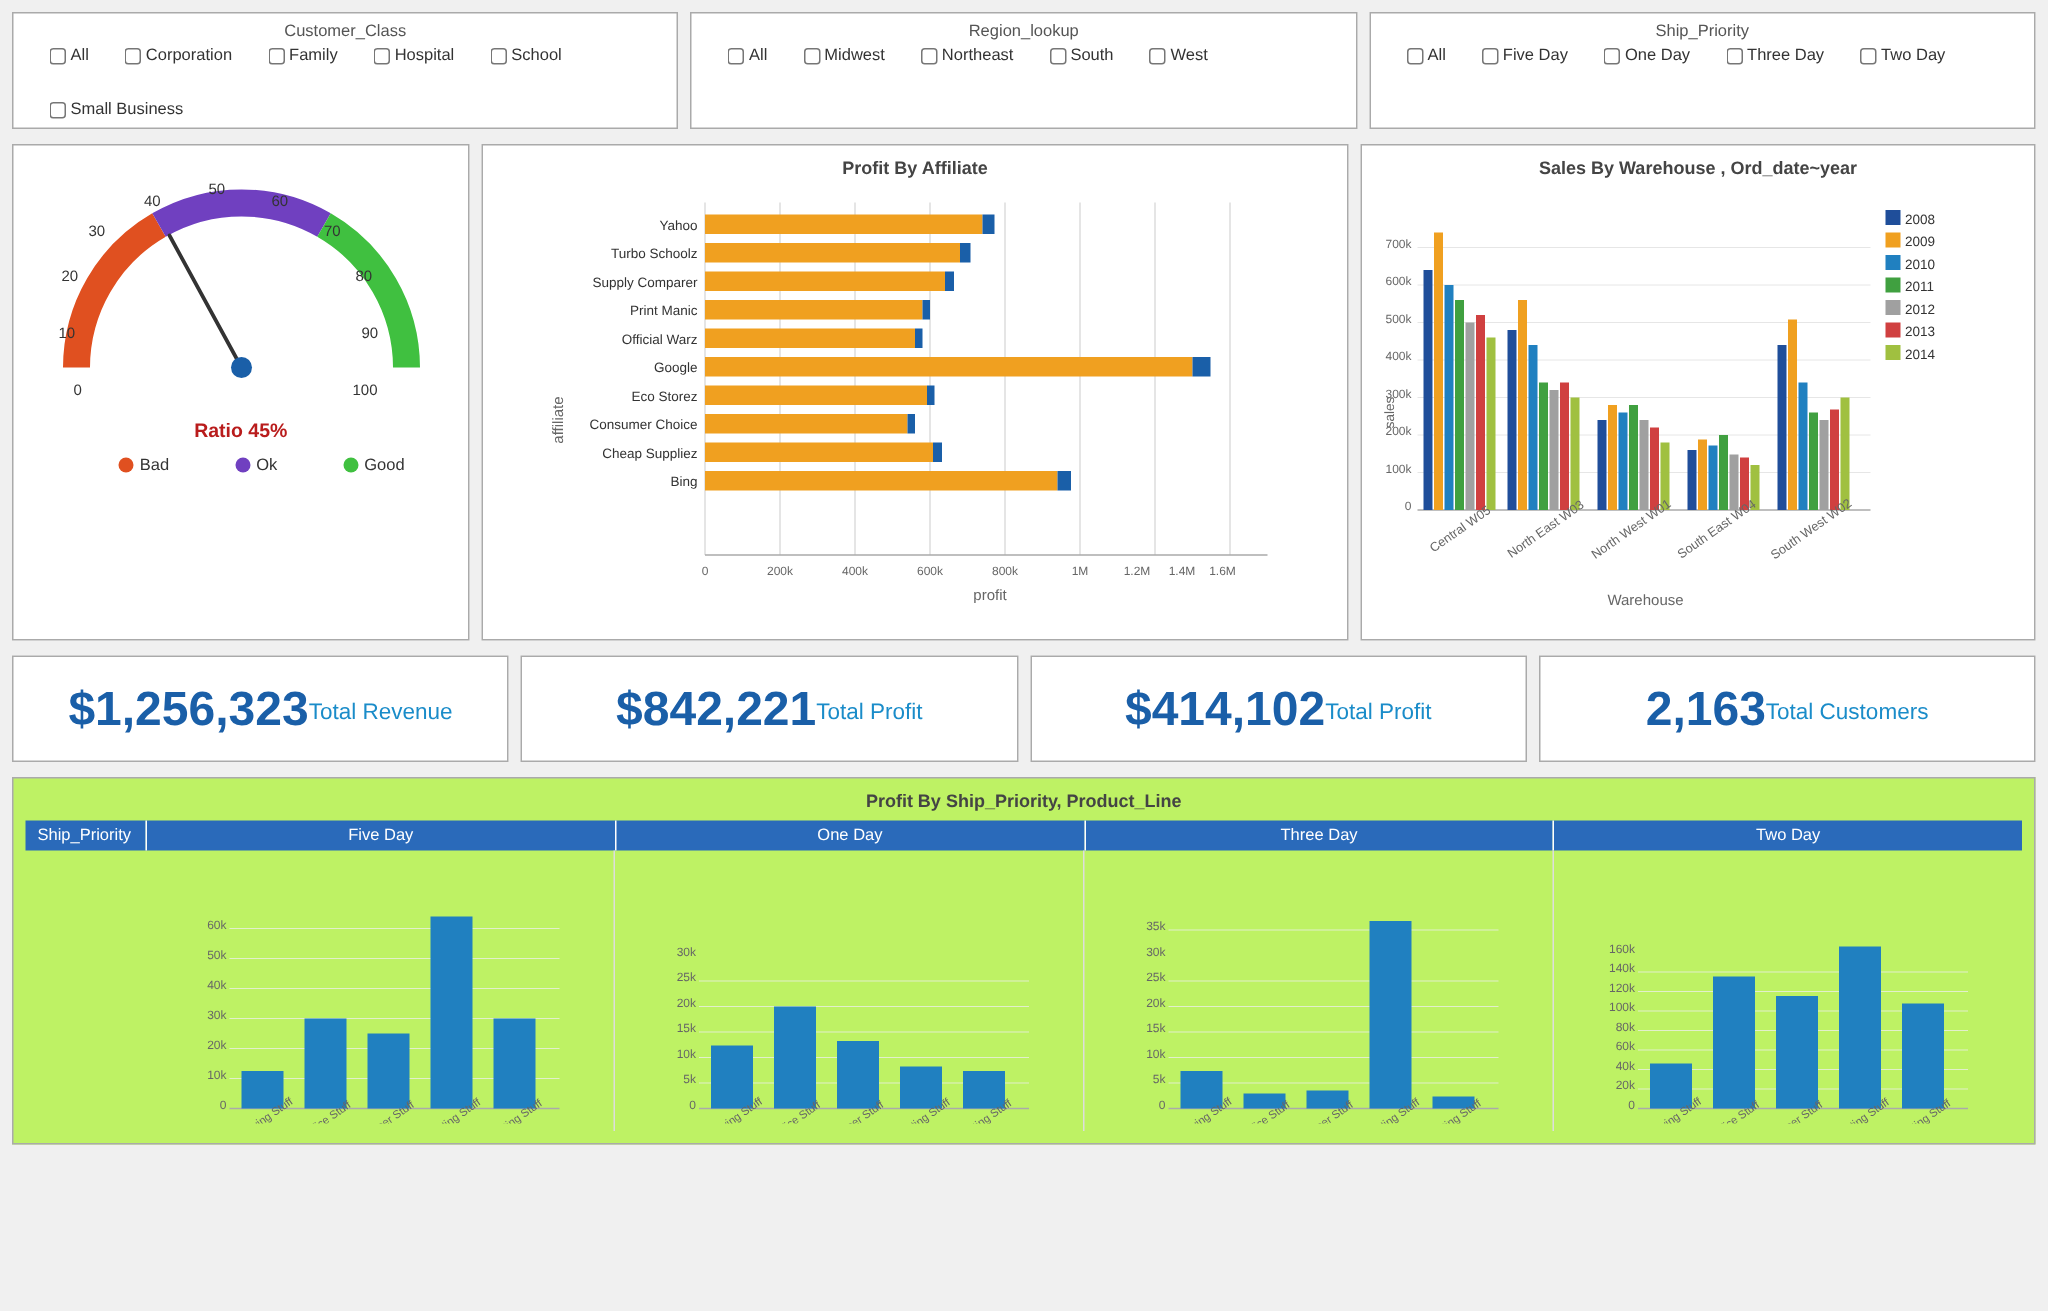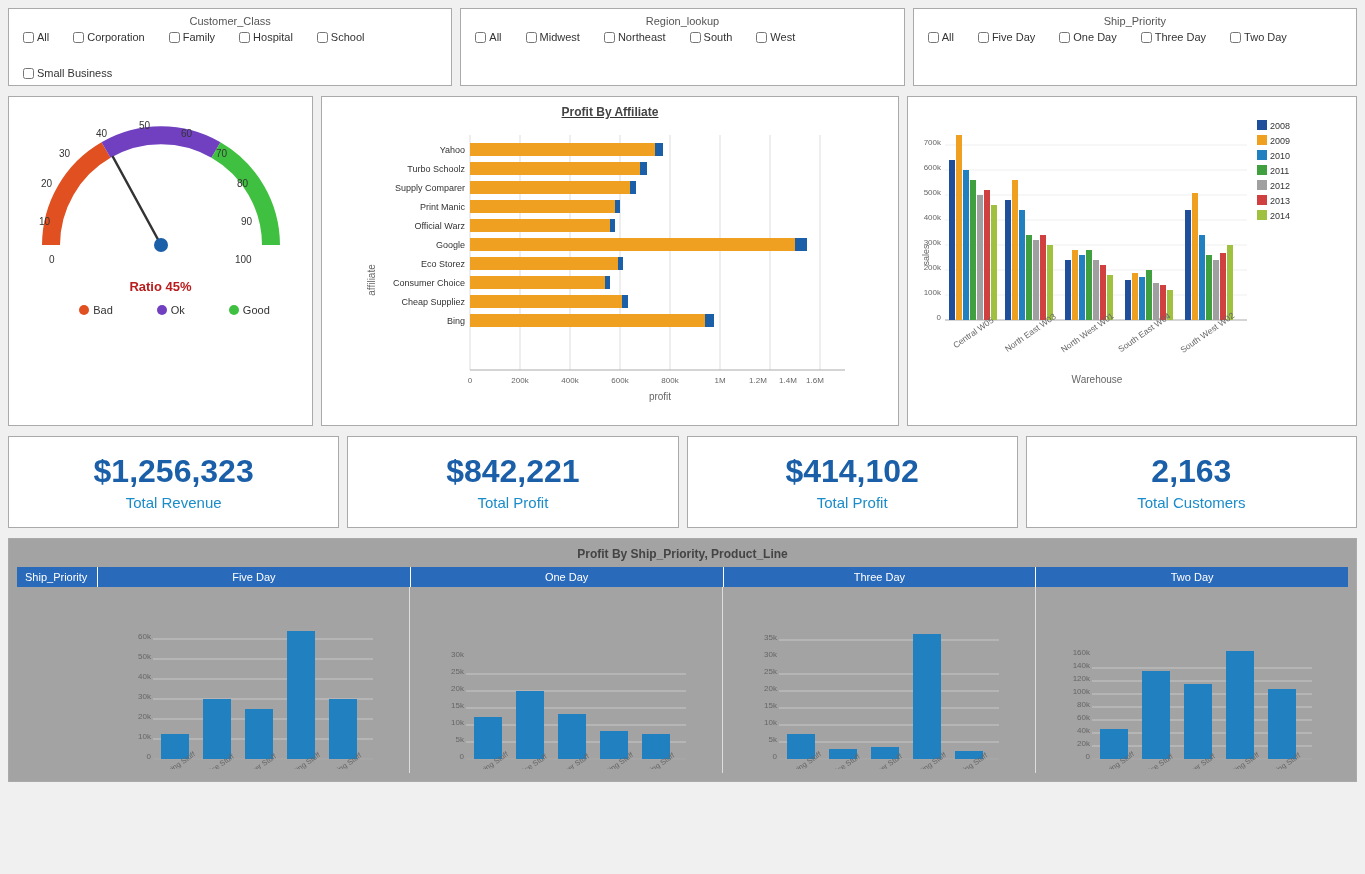--- a/index.html
+++ b/index.html
@@ -2,52 +2,52 @@
 <html><head>
   <meta charset="utf-8">
   <style>
     * { box-sizing: border-box; margin: 0; padding: 0; }
     body { background: #f0f0f0; font-family: Arial, sans-serif; font-size: 11px; color: #333; width: 1365px; min-height: 874px; }
 
     .page { padding: 8px; }
 
     
     .filter-row { display: flex; gap: 8px; margin-bottom: 10px; }
-    .filter-box { border: 1px solid #aaa; background: white; padding: 6px 14px; flex: 1; }
+    .filter-box { border: 1px solid #aaa; background: white; padding: 6px 24px; flex: 1; }
     .filter-title { text-align: center; font-size: 11px; color: #555; margin-bottom: 4px; border-bottom: none; }
     .filter-items { display: flex; align-items: center; gap: 24px; flex-wrap: wrap; }
     .filter-item { display: flex; align-items: center; gap: 3px; font-size: 11px; }
     .filter-item input[type=checkbox] { width: 11px; height: 11px; }
 
     
     .chart-row { display: flex; gap: 8px; margin-bottom: 10px; }
     .chart-box { border: 1px solid #aaa; background: white; padding: 8px; }
     .chart-box.gauge { flex: 0 0 305px; }
-    .chart-box.bar-affiliate { flex: 1; text-decoration: underline; }
+    .chart-box.bar-affiliate { flex: 1; }
     .chart-box.bar-warehouse { flex: 0 0 450px; }
 
     
     .gauge-container { display: flex; flex-direction: column; align-items: center; padding: 10px; }
     .gauge-svg { width: 260px; height: 160px; }
     .gauge-label { font-size: 13px; color: #b91c1c; font-weight: bold; margin-top: 4px; }
     .gauge-legend { display: flex; gap: 16px; margin-top: 10px; font-size: 11px; }
     .legend-item { display: flex; align-items: center; gap: 4px; padding-left: 28px; }
     .legend-dot { width: 10px; height: 10px; border-radius: 50%; }
 
     
     .chart-title { text-align: center; font-size: 12px; font-weight: bold; color: #444; margin-bottom: 6px; }
 
     
     .kpi-row { display: flex; gap: 8px; margin-bottom: 10px; }
-    .kpi-box { flex: 1; border: 1px solid #aaa; background: white; padding: 16px; display: flex; flex-direction: column; align-items: center; justify-content: center; }
+    .kpi-box { flex: 1; border: 1px solid #aaa; background: white; padding: 16px; display: flex; flex-direction: row; align-items: center; justify-content: center; }
     .kpi-value { font-size: 32px; font-weight: bold; color: #1a5fa8; }
     .kpi-label { font-size: 15px; color: #1a8cc9; margin-top: 4px; }
 
     
-    .bottom-chart { border: 1px solid #aaa; background: #a3a3a3; padding: 8px; }
+    .bottom-chart { border: 1px solid #aaa; background: #bef264; padding: 8px; }
     .bottom-title { text-align: center; font-size: 12px; font-weight: bold; color: #444; margin-bottom: 6px; }
 
     
     .mini-chart-area { display: flex; }
     .mini-section { flex: 1; padding: 2px 4px; border-right: 1px solid #ddd; }
     .mini-section:last-child { border-right: none; }
 
     .bottom-header-row { display: flex; margin-bottom: 0; }
     .bh-ship { background: #2a6aba; color: white; font-size: 11px; padding: 4px 8px; display: flex; align-items: center; width: 80px; flex-shrink: 0; }
     .bh-sections { display: flex; flex: 1; }
@@ -204,20 +204,21 @@
         <text x="305" y="258" font-size="8" fill="#666" text-anchor="middle">800k</text>
         <text x="355" y="258" font-size="8" fill="#666" text-anchor="middle">1M</text>
         <text x="393" y="258" font-size="8" fill="#666" text-anchor="middle">1.2M</text>
         <text x="423" y="258" font-size="8" fill="#666" text-anchor="middle">1.4M</text>
         <text x="450" y="258" font-size="8" fill="#666" text-anchor="middle">1.6M</text>
         <text x="295" y="275" font-size="10" fill="#666" text-anchor="middle">profit</text>
       </svg>
     </div>
 
     <div class="chart-box bar-warehouse">
+      <div class="chart-title">Sales By Warehouse , Ord_date~year</div>
       <svg width="100%" height="285" viewBox="0 0 430 285">
 
         <rect x="340" y="15" width="10" height="10" fill="#1f4e9a"></rect>
         <text x="353" y="24" font-size="9" fill="#333">2008</text>
         <rect x="340" y="30" width="10" height="10" fill="#f0a020"></rect>
         <text x="353" y="39" font-size="9" fill="#333">2009</text>
         <rect x="340" y="45" width="10" height="10" fill="#2080c0"></rect>
         <text x="353" y="54" font-size="9" fill="#333">2010</text>
         <rect x="340" y="60" width="10" height="10" fill="#40a040"></rect>
         <text x="353" y="69" font-size="9" fill="#333">2011</text>

